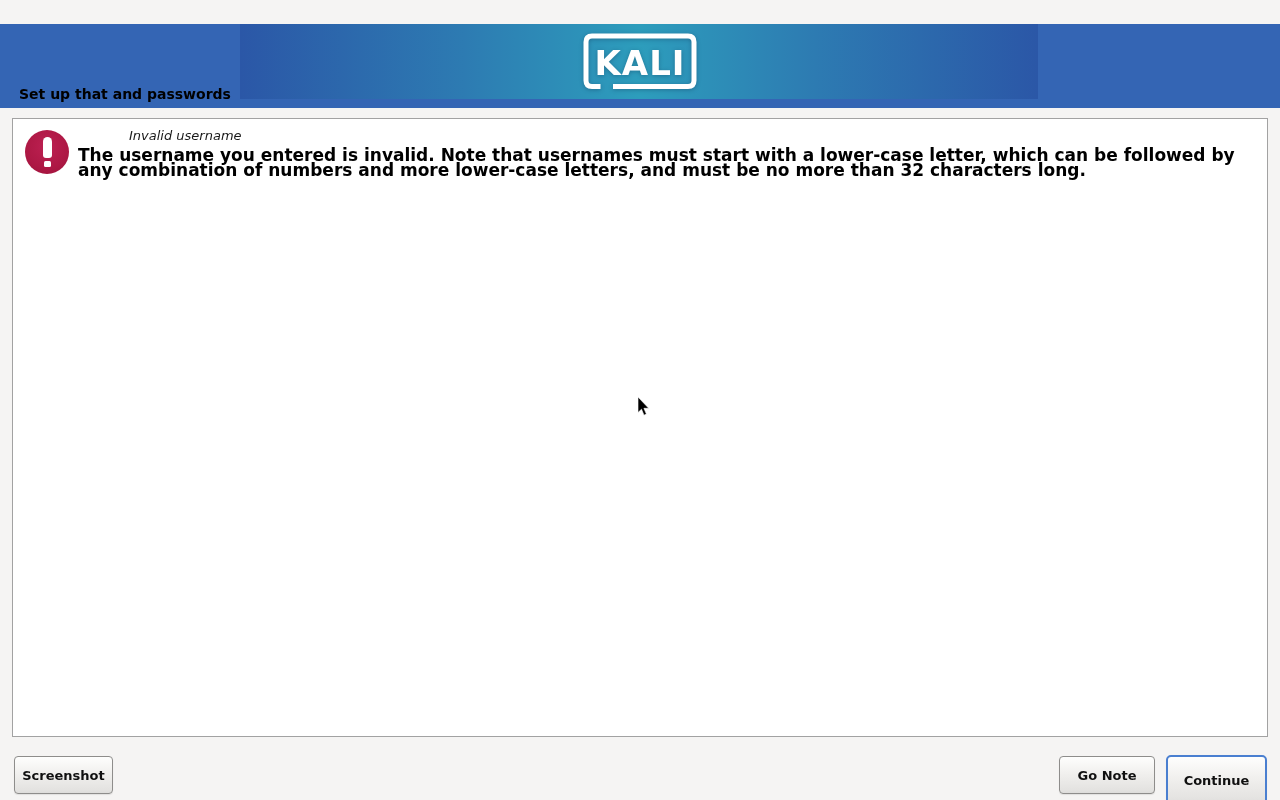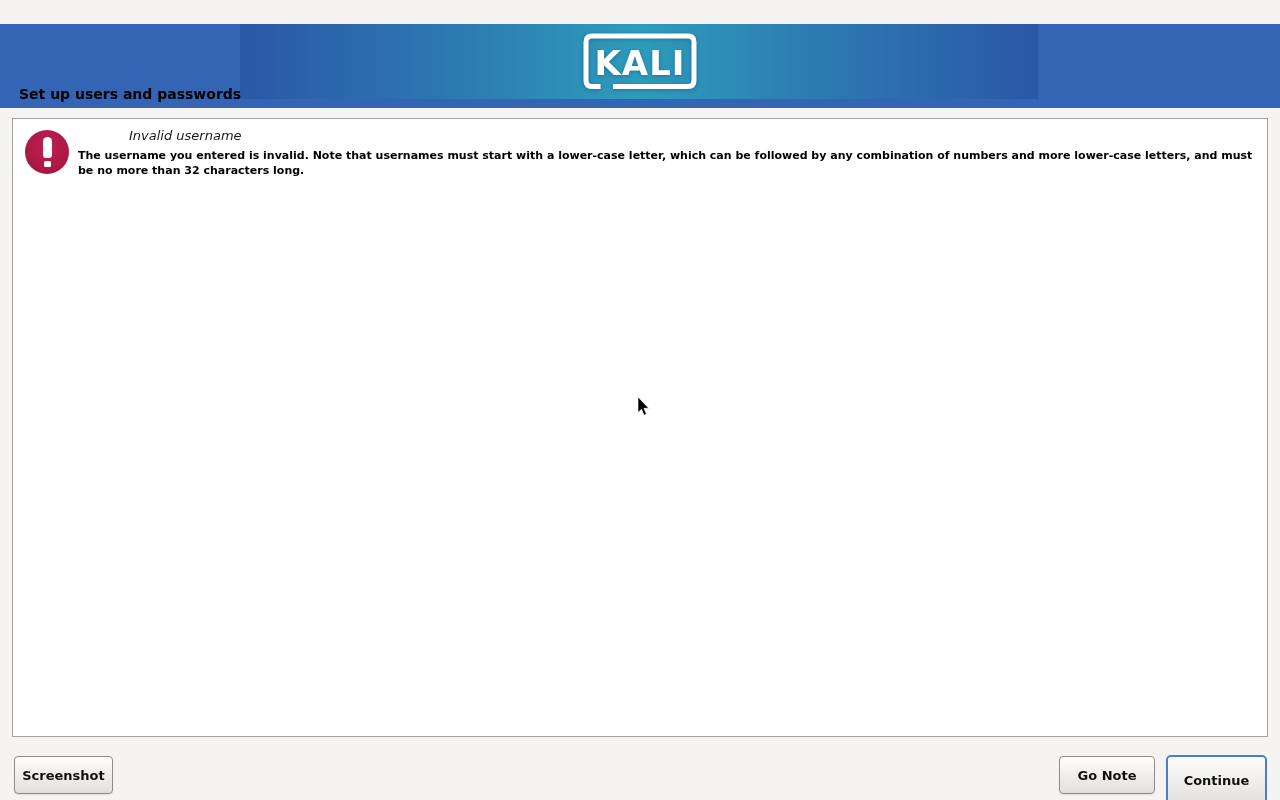--- a/index.html
+++ b/index.html
@@ -68,21 +68,21 @@
     background: #ffffff;
   }
 
   .alert-title {
     position: absolute; left: 69px; top: 9px;
     font-size: 13px; font-style: italic; color: #1a1a1a; margin-left: 47px;
   }
   .alert-message {
     position: absolute; left: 65px; top: 29px;
     width: 1178px;
-    font-size: 11px; font-weight: bold; color: #000;
+    font-size: 17px; font-weight: bold; color: #000;
     line-height: 15px;
   }
 
   
   .btn {
     position: absolute; top: 756px;
     height: 38px;
     border: 1px solid #8e8d8b;
     border-radius: 4px;
     background: linear-gradient(180deg, #fefefd 0%, #f1f0ee 45%, #e4e3e1 90%, #dedddb 100%);
@@ -110,21 +110,21 @@
 <body>
 
 <div class="banner">
   <div class="banner-center"></div>
   <svg class="logo" width="114" height="57" viewBox="0 0 114 57">
     <path d="M30 53.5 H105 Q111 53.5 111 47.5 V9 Q111 3 105 3 H9 Q3 3 3 9 V47.5 Q3 53.5 9 53.5 H17.5" fill="none" stroke="#ffffff" stroke-width="5"></path>
     <text x="57" y="42" text-anchor="middle" font-size="34" fill="#ffffff">KALI</text>
   </svg>
 </div>
 
-<div class="page-title">Set up users and passwords</div>
+<div class="page-title">Set up that and passwords</div>
 
 <div class="content-box">
   <div class="err-circle">
     <div class="err-bar"></div>
     <div class="err-dot"></div>
   </div>
   <div class="alert-title">Invalid username</div>
   <div class="alert-message">The username you entered is invalid. Note that usernames must start with a lower-case letter, which can be followed by any combination of numbers and more lower-case letters, and must be no more than 32 characters long.</div>
 </div>
 

